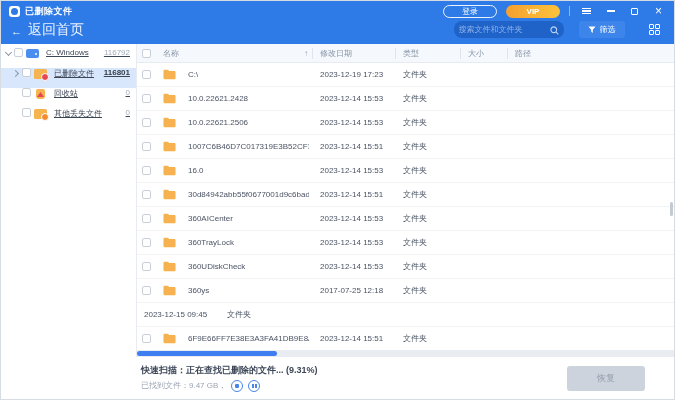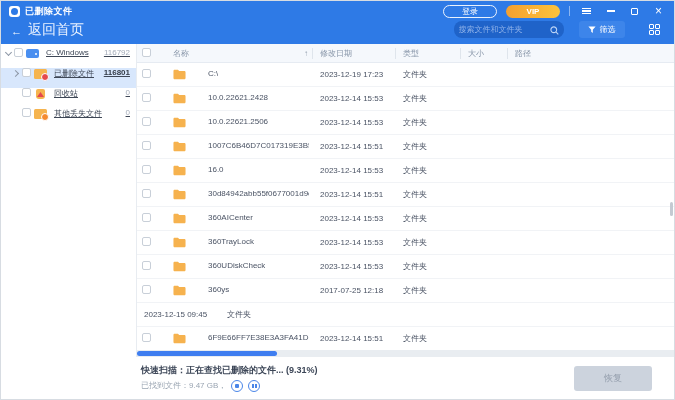--- a/index.html
+++ b/index.html
@@ -57,21 +57,21 @@
   .side-icon.v-recycle-bin::before { content:''; position:absolute; left:2px; top:1px; width:9px; height:10px; background:var(--folder-yellow,#f5b44f); border-radius:2px 2px 3px 3px; }
   .side-icon.v-recycle-bin::after { content:''; position:absolute; left:3px; top:4px; width:7px; height:5px; background:var(--danger-red,#e5484d); clip-path:polygon(50% 0,100% 100%,0 100%); }
   .side-label { margin-left:1px; white-space:nowrap; overflow:hidden; }
   .side-count { margin-left:auto; color:#a3abb8; font-size:8px; }
   .side-item.selected .side-count { color:#333b47; font-weight:bold; }
 
   .content { flex:1; display:flex; flex-direction:column; min-width:0; border-left:1px solid #e8ecf1; position:relative; }
   .thead { height:19px; flex:none; background:#f5f8fc; border-bottom:1px solid #e6ebf2; display:flex; align-items:center; font-size:8px; color:#8795a8; }
   .th { height:11px; line-height:11px; border-right:1px solid #dfe5ec; display:flex; align-items:center; padding:0 7px; }
   .th:last-child { border-right:none; }
-  .c-name { width:176px; flex:none; display:flex; align-items:flex-start; gap:22px; padding:0 4px 0 5px; }
+  .c-name { width:176px; flex:none; display:flex; align-items:center; gap:12px; padding:0 4px 0 5px; }
   .c-date { width:83px; flex:none; }
   .c-type { width:65px; flex:none; }
   .c-size { width:47px; flex:none; }
   .c-path { flex:1; min-width:0; }
   .sort-arrow { margin-left:auto; color:#97a2b1; font-size:8px; }
   .tbody { flex:1; min-height:0; overflow:hidden; background:#fff; }
   .row { height:24px; display:flex; align-items:center; border-bottom:1px solid #f1f3f6; font-size:8px; color:#4a5364; cursor:pointer; }
   .row .cell { padding:0 7px; white-space:nowrap; overflow:hidden; }
   .row .c-name { padding:0 4px 0 5px; }
   .folder-ic { flex:none; display:flex; }
@@ -82,21 +82,21 @@
 
   
   .statusbar { height:42px; flex:none; display:flex; align-items:center; padding:0 10px 0 140px; background:#fff; }
   .status-lines { display:flex; flex-direction:column; gap:3px; }
   .scan-line { font-size:9px; color:#3c4657; font-weight:bold; }
   .found-line { display:flex; align-items:flex-start; font-size:8px; color:#9aa5b2; }
   .circle-btn { width:12px; height:12px; border:1px solid #4a86e8; border-radius:50%; display:flex; align-items:center; justify-content:center; margin-left:5px; cursor:pointer; background:#fff; }
   .stop-icon { width:4px; height:4px; background:#4a86e8; border-radius:1px; }
   .pause-icon { display:flex; gap:1.5px; }
   .pause-icon i { width:1.4px; height:4.5px; background:#4a86e8; display:block; }
-  .recover-btn { margin-left:auto; margin-right:12px; width:78px; height:25px; background:#ccd3dd; border-radius:3px; color:#97a1af; font-size:9px; display:flex; align-items:center; justify-content:center; cursor:default; }
+  .recover-btn { margin-left:auto; margin-right:19px; width:78px; height:25px; background:#ccd3dd; border-radius:3px; color:#97a1af; font-size:9px; display:flex; align-items:center; justify-content:center; cursor:default; }
 </style>
 </head>
 <body>
 
 <div class="window">
 
   <div class="header">
     <div class="titlebar">
       <span class="app-logo"></span>
       <span class="app-title">已删除文件</span>

